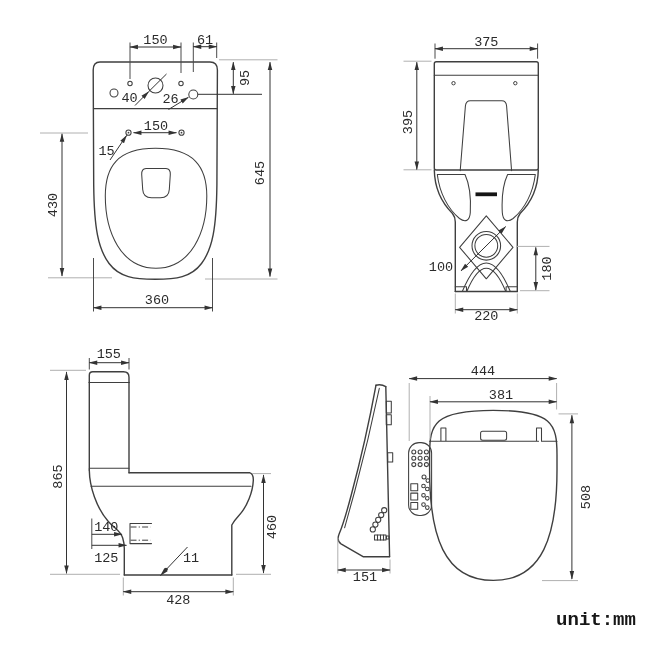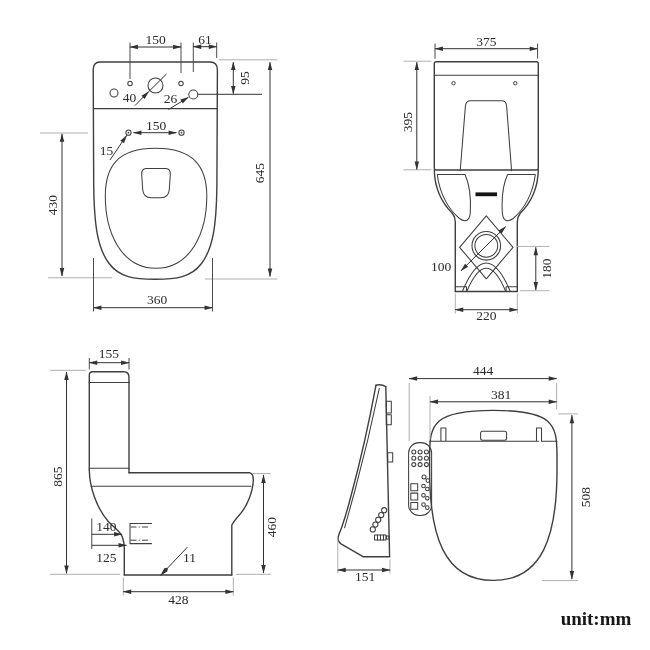--- a/index.html
+++ b/index.html
@@ -1,17 +1,17 @@
 <!DOCTYPE html>
 <html><head>
 <meta charset="utf-8">
 <style>
   html,body{margin:0;padding:0;background:#ffffff;}
   #page{position:relative;width:650px;height:650px;background:#fff;overflow:hidden;
-        font-family:Liberation Serif, serif;}
+        font-family:Liberation Mono, monospace;}
   svg{position:absolute;left:0;top:0;}
   .o  {fill:none;stroke:#3f3f3f;stroke-width:1.4;stroke-linecap:round;stroke-linejoin:round;}
   .o2 {fill:none;stroke:#3f3f3f;stroke-width:1.05;stroke-linecap:round;stroke-linejoin:round;}
   .d  {fill:none;stroke:#333;stroke-width:1;}
   .e  {fill:none;stroke:#b0b0b0;stroke-width:1;}
   .e2 {fill:none;stroke:#4a4a4a;stroke-width:1;}
   .cd {fill:none;stroke:#3f3f3f;stroke-width:1;stroke-dasharray:6 2.2 1.2 2.2;}
   text.t{font-size:13.5px;fill:#2b2b2b;}
   text.u{font-size:19px;font-weight:600;fill:#161616;}
 </style>

